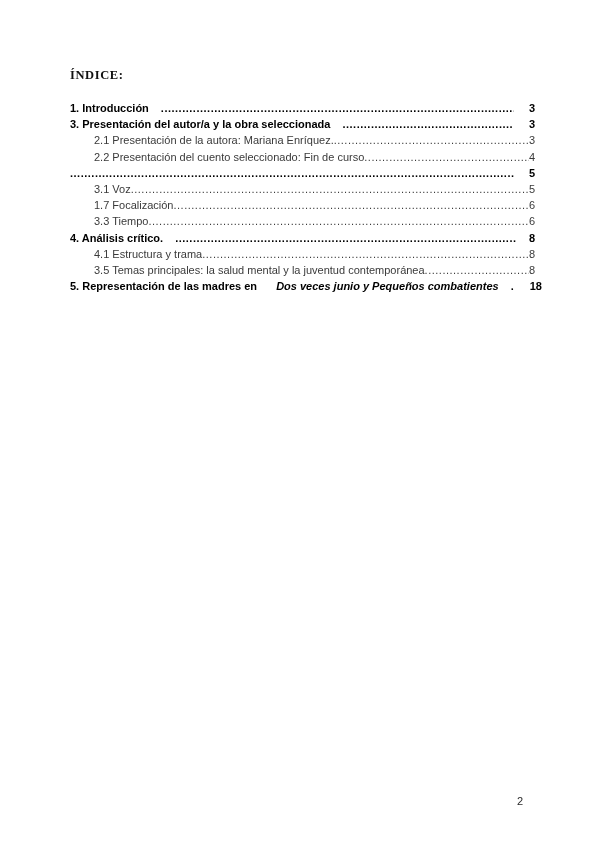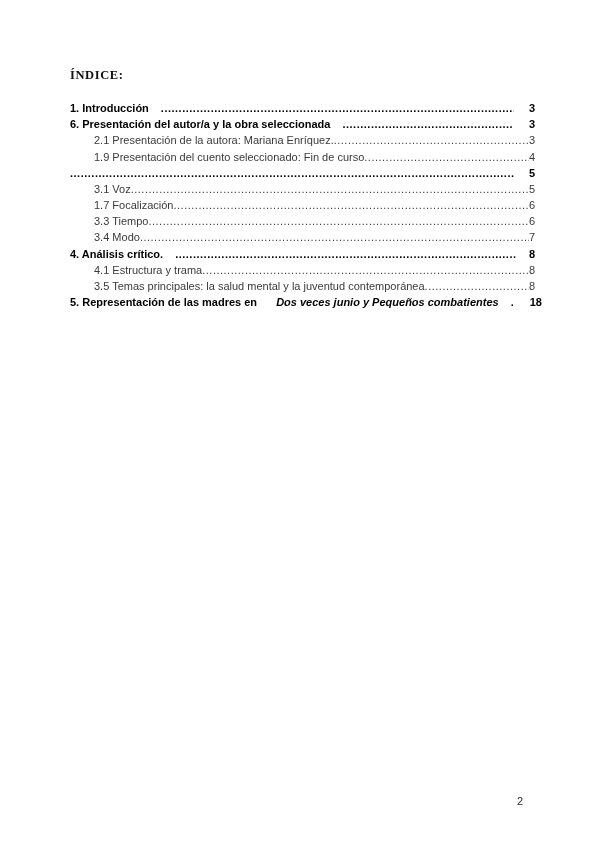--- a/index.html
+++ b/index.html
@@ -45,21 +45,20 @@
     font-size: 11px;
     color: #3a3a3a;
   }
   .toc-row.bold {
     font-weight: bold;
     color: #000000;
     gap: 12px;
   }
   .toc-row.sub {
     padding-left: 24px;
-    align-items: flex-end;
   }
   .lbl {
     white-space: pre;
     flex: 0 0 auto;
   }
   .lbl .ital {
     font-style: italic;
     margin-left: 16px;
   }
   .dots {
@@ -99,33 +98,33 @@
 
   <div class="toc">
 
     <div class="toc-row bold">
       <span class="lbl">1. Introducción</span>
       <span class="dots"></span>
       <span class="pg">3</span>
     </div>
 
     <div class="toc-row bold">
-      <span class="lbl">6. Presentación del autor/a y la obra seleccionada</span>
+      <span class="lbl">3. Presentación del autor/a y la obra seleccionada</span>
       <span class="dots"></span>
       <span class="pg">3</span>
     </div>
 
     <div class="toc-row sub">
       <span class="lbl">2.1 Presentación de la autora: Mariana Enríquez.</span>
       <span class="dots"></span>
       <span class="pg">3</span>
     </div>
 
     <div class="toc-row sub">
-      <span class="lbl">1.9 Presentación del cuento seleccionado: Fin de curso</span>
+      <span class="lbl">2.2 Presentación del cuento seleccionado: Fin de curso</span>
       <span class="dots"></span>
       <span class="pg">4</span>
     </div>
 
     <div class="toc-row bold">
       <span class="dots"></span>
       <span class="pg">5</span>
     </div>
 
     <div class="toc-row sub">
@@ -139,25 +138,20 @@
       <span class="dots"></span>
       <span class="pg">6</span>
     </div>
 
     <div class="toc-row sub">
       <span class="lbl">3.3 Tiempo</span>
       <span class="dots"></span>
       <span class="pg">6</span>
     </div>
 
-    <div class="toc-row sub">
-      <span class="lbl">3.4 Modo</span>
-      <span class="dots"></span>
-      <span class="pg">7</span>
-    </div>
 
     <div class="toc-row bold">
       <span class="lbl">4. Análisis crítico.</span>
       <span class="dots"></span>
       <span class="pg nogap">8</span>
     </div>
 
     <div class="toc-row sub">
       <span class="lbl">4.1 Estructura y trama</span>
       <span class="dots"></span>

